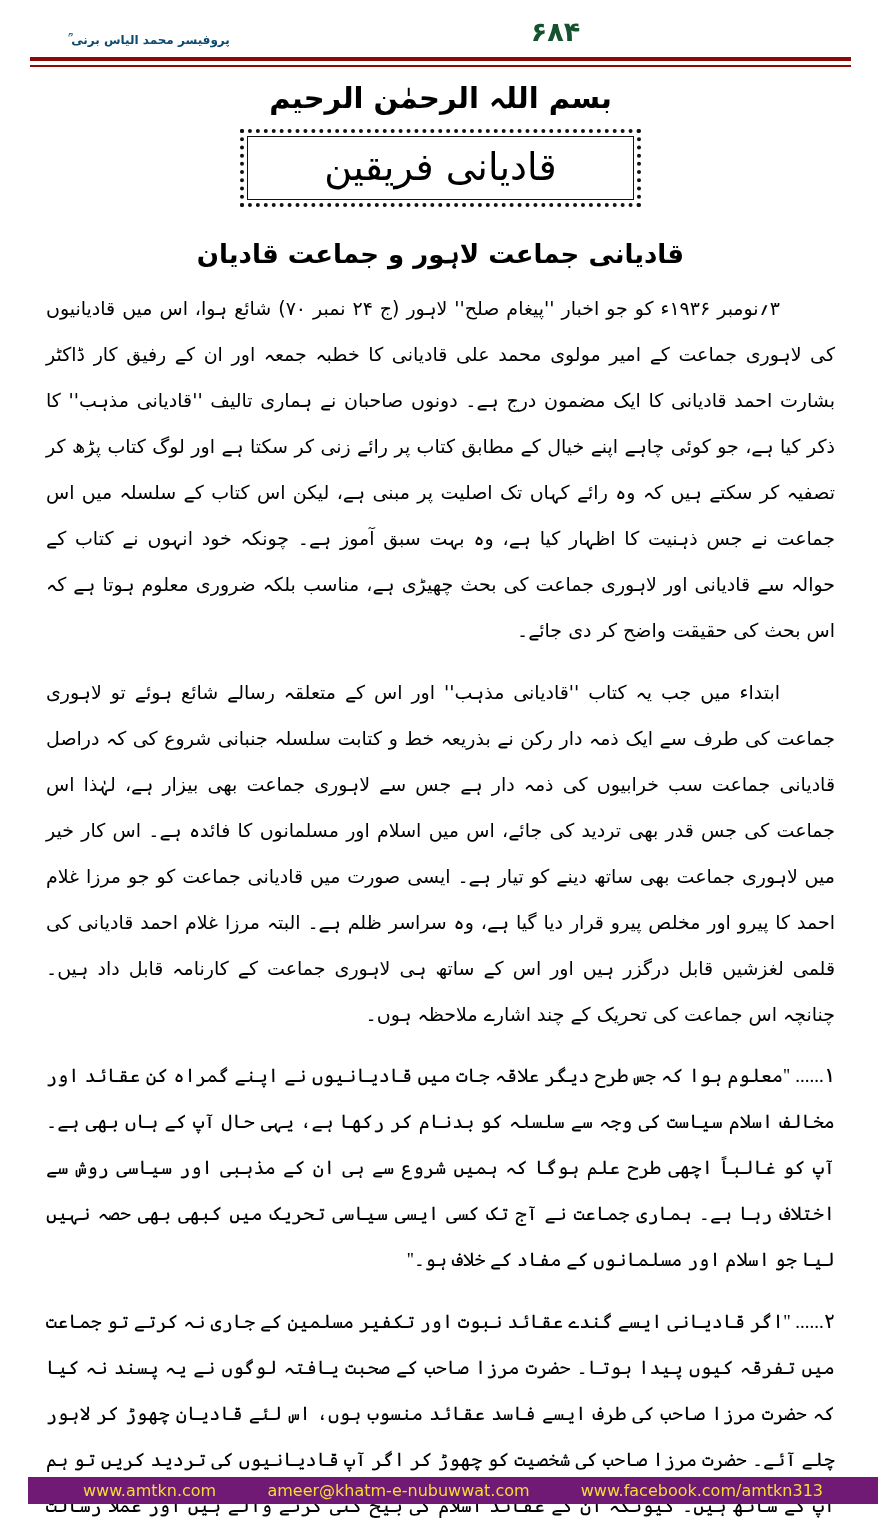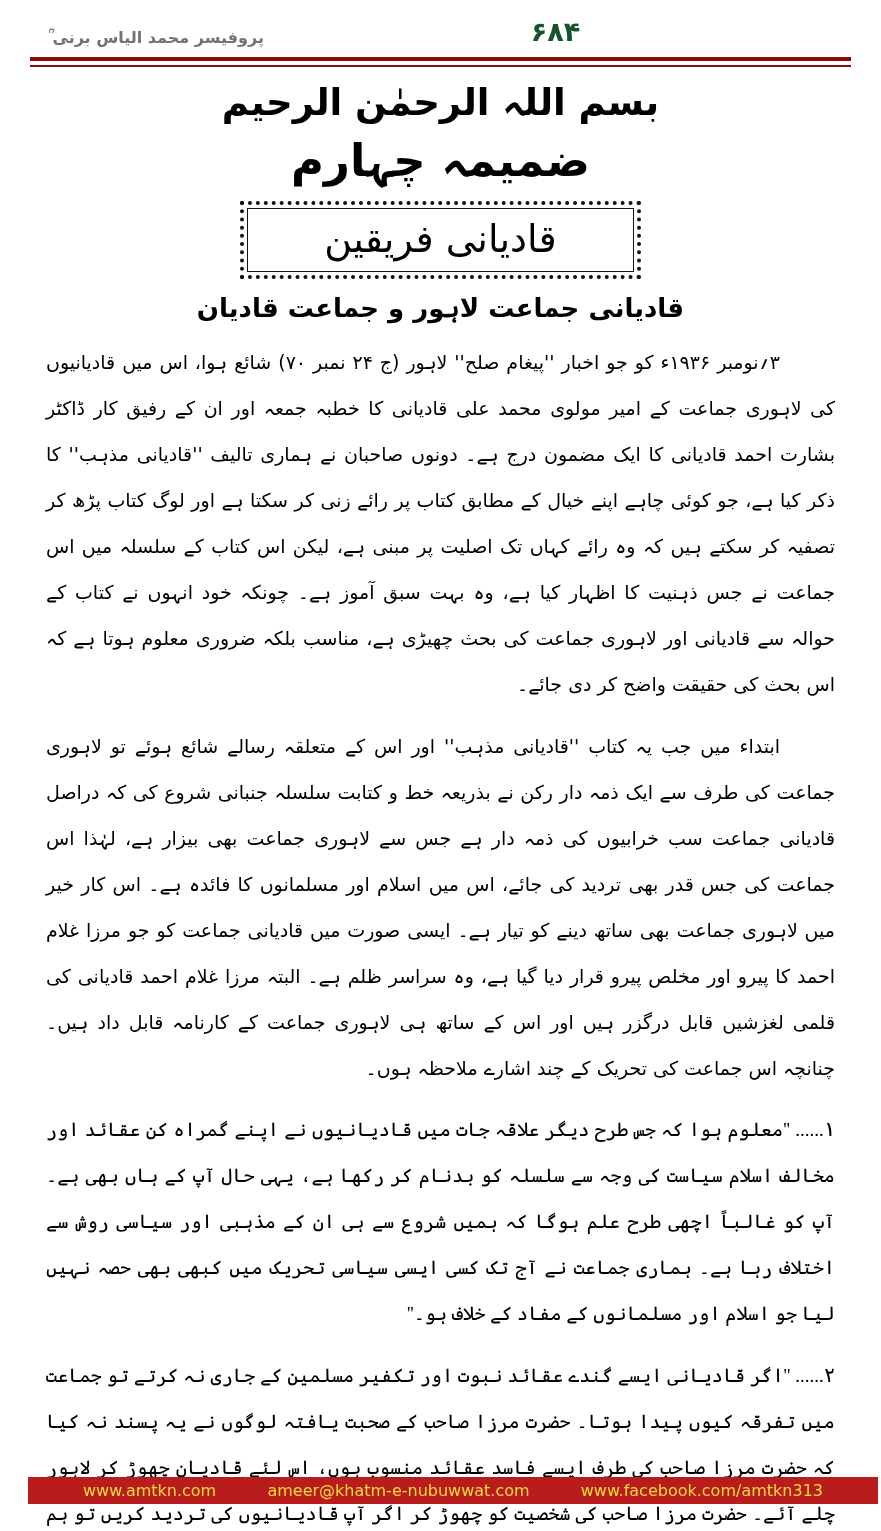--- a/index.html
+++ b/index.html
@@ -9,49 +9,49 @@
     margin:0 auto;
     background:#ffffff;
     overflow:hidden;
     font-family:"DejaVu Sans",sans-serif;
   }
   
   .page-header{
     display:flex;align-items:flex-end;justify-content:space-between;
     padding:16px 34px 0 34px;
   }
-  .hdr-left{color:#737373;font-size:16px;font-weight:bold;direction:rtl;width:230px;text-align:right;}
+  .hdr-left{color:#0c4a6e;font-size:12px;font-weight:bold;direction:rtl;width:230px;text-align:center;}
   .hdr-num{color:#14532d;font-size:27px;font-weight:bold;text-align:center;flex:1;}
   .hdr-right{color:#145518;font-size:17px;font-weight:bold;direction:rtl;width:270px;text-align:right;}
   .double-rule{
     margin:10px 30px 0 30px;
     border-top:4px solid #8b0a0a;
     border-bottom:2px solid #8b0a0a;
     height:4px;
   }
   
   .bismillah{
     margin-top:14px;text-align:center;direction:rtl;
-    font-size:37px;font-weight:bold;color:#000;
+    font-size:29px;font-weight:bold;color:#000;
   }
   .appendix-title{
     margin-top:10px;text-align:center;direction:rtl;
     font-size:45px;font-weight:bold;color:#000;
   }
   .box-wrap{text-align:center;margin-top:14px;}
   .boxed-title{
     display:inline-block;
     border:4px dotted #111;
     outline:1px solid #111;
     outline-offset:-8px;
     padding:12px 80px 14px 80px;
     font-size:38px;font-weight:normal;direction:rtl;color:#000;
   }
   .subtitle{
-    margin-top:14px;text-align:center;direction:rtl;
+    margin-top:32px;text-align:center;direction:rtl;
     font-size:26px;font-weight:bold;color:#000;
   }
   
   .body-text{
     margin:16px 30px 0 30px;
     direction:rtl;
     text-align:justify;
     font-size:19px;
     line-height:46px;
     color:#000;
@@ -60,42 +60,41 @@
   .para{text-indent:55px;}
   .quote-item{margin-top:0;font-family:Liberation Serif, serif;}
   .item-marker{letter-spacing:1px;}
   .item-date{
     direction:rtl;text-align:left;
     font-size:18px;line-height:40px;margin:0;
   }
   
   .footer-band{
     position:absolute;left:28px;right:3px;bottom:27px;
-    height:27px;background:#b91c1c;
+    height:27px;background:#701a75;
     display:flex;align-items:center;justify-content:space-between;
     padding:0 55px;
     font-size:16px;color:#f2de39;
   }
   .footer-band a{color:#f2de39;text-decoration:none;}
 </style>
 </head>
 <body>
 
 <div class="page">
 
   <div class="page-header">
     <div class="hdr-left">پروفیسر محمد الیاس برنی ؒ</div>
     <div class="hdr-num">۶۸۴</div>
   </div>
 
   <div class="double-rule"></div>
 
   <div class="bismillah">بسم اللہ الرحمٰن الرحیم</div>
 
-  <div class="appendix-title">ضمیمہ چہارم</div>
 
   <div class="box-wrap">
     <div class="boxed-title">قادیانی فریقین</div>
   </div>
 
   <div class="subtitle">قادیانی جماعت لاہور و جماعت قادیان</div>
 
   <div class="body-text">
     <p class="para">۳؍نومبر ۱۹۳۶ء کو جو اخبار ''پیغام صلح'' لاہور (ج ۲۴ نمبر ۷۰) شائع ہوا، اس میں قادیانیوں کی لاہوری جماعت کے امیر مولوی محمد علی قادیانی کا خطبہ جمعہ اور ان کے رفیق کار ڈاکٹر بشارت احمد قادیانی کا ایک مضمون درج ہے۔ دونوں صاحبان نے ہماری تالیف ''قادیانی مذہب'' کا ذکر کیا ہے، جو کوئی چاہے اپنے خیال کے مطابق کتاب پر رائے زنی کر سکتا ہے اور لوگ کتاب پڑھ کر تصفیہ کر سکتے ہیں کہ وہ رائے کہاں تک اصلیت پر مبنی ہے، لیکن اس کتاب کے سلسلہ میں اس جماعت نے جس ذہنیت کا اظہار کیا ہے، وہ بہت سبق آموز ہے۔ چونکہ خود انہوں نے کتاب کے حوالہ سے قادیانی اور لاہوری جماعت کی بحث چھیڑی ہے، مناسب بلکہ ضروری معلوم ہوتا ہے کہ اس بحث کی حقیقت واضح کر دی جائے۔</p>
     <p class="para">ابتداء میں جب یہ کتاب ''قادیانی مذہب'' اور اس کے متعلقہ رسالے شائع ہوئے تو لاہوری جماعت کی طرف سے ایک ذمہ دار رکن نے بذریعہ خط و کتابت سلسلہ جنبانی شروع کی کہ دراصل قادیانی جماعت سب خرابیوں کی ذمہ دار ہے جس سے لاہوری جماعت بھی بیزار ہے، لہٰذا اس جماعت کی جس قدر بھی تردید کی جائے، اس میں اسلام اور مسلمانوں کا فائدہ ہے۔ اس کار خیر میں لاہوری جماعت بھی ساتھ دینے کو تیار ہے۔ ایسی صورت میں قادیانی جماعت کو جو مرزا غلام احمد کا پیرو اور مخلص پیرو قرار دیا گیا ہے، وہ سراسر ظلم ہے۔ البتہ مرزا غلام احمد قادیانی کی قلمی لغزشیں قابل درگزر ہیں اور اس کے ساتھ ہی لاہوری جماعت کے کارنامہ قابل داد ہیں۔ چنانچہ اس جماعت کی تحریک کے چند اشارے ملاحظہ ہوں۔</p>

